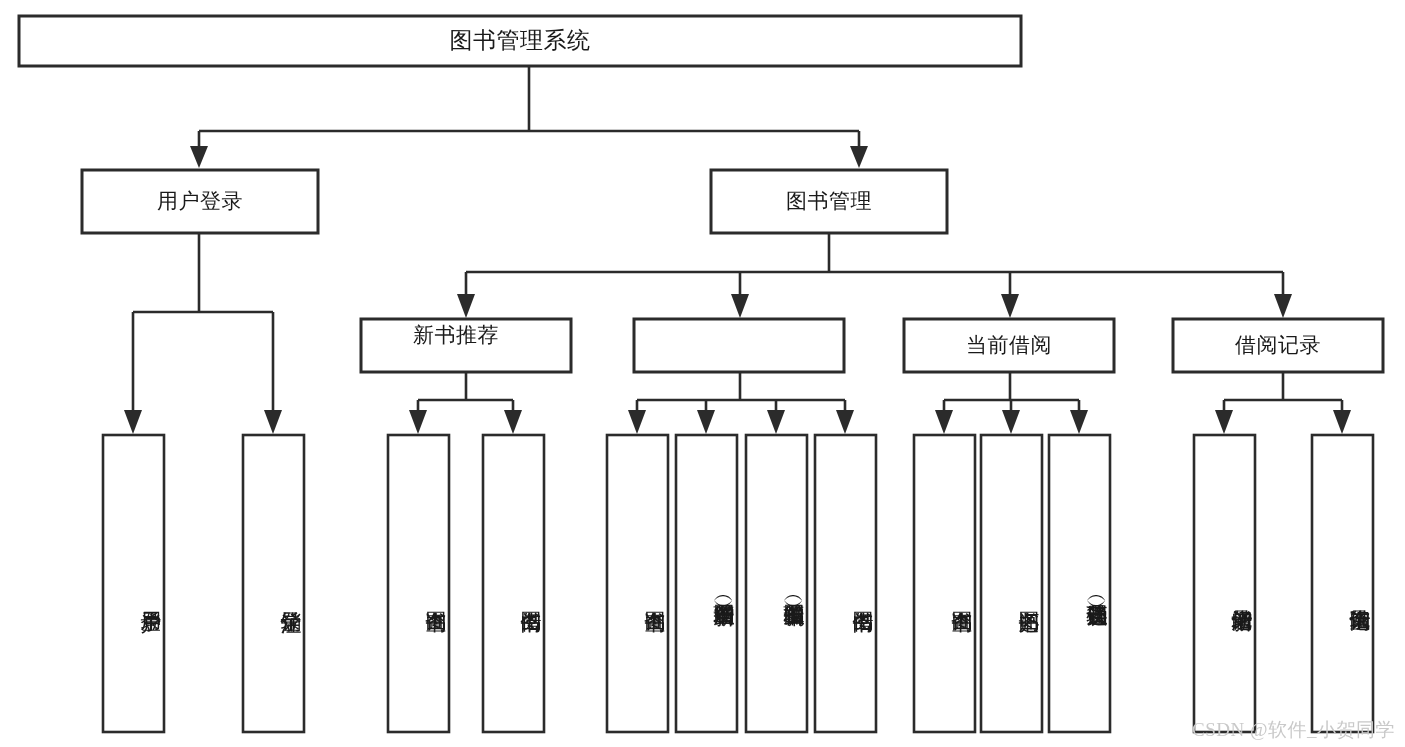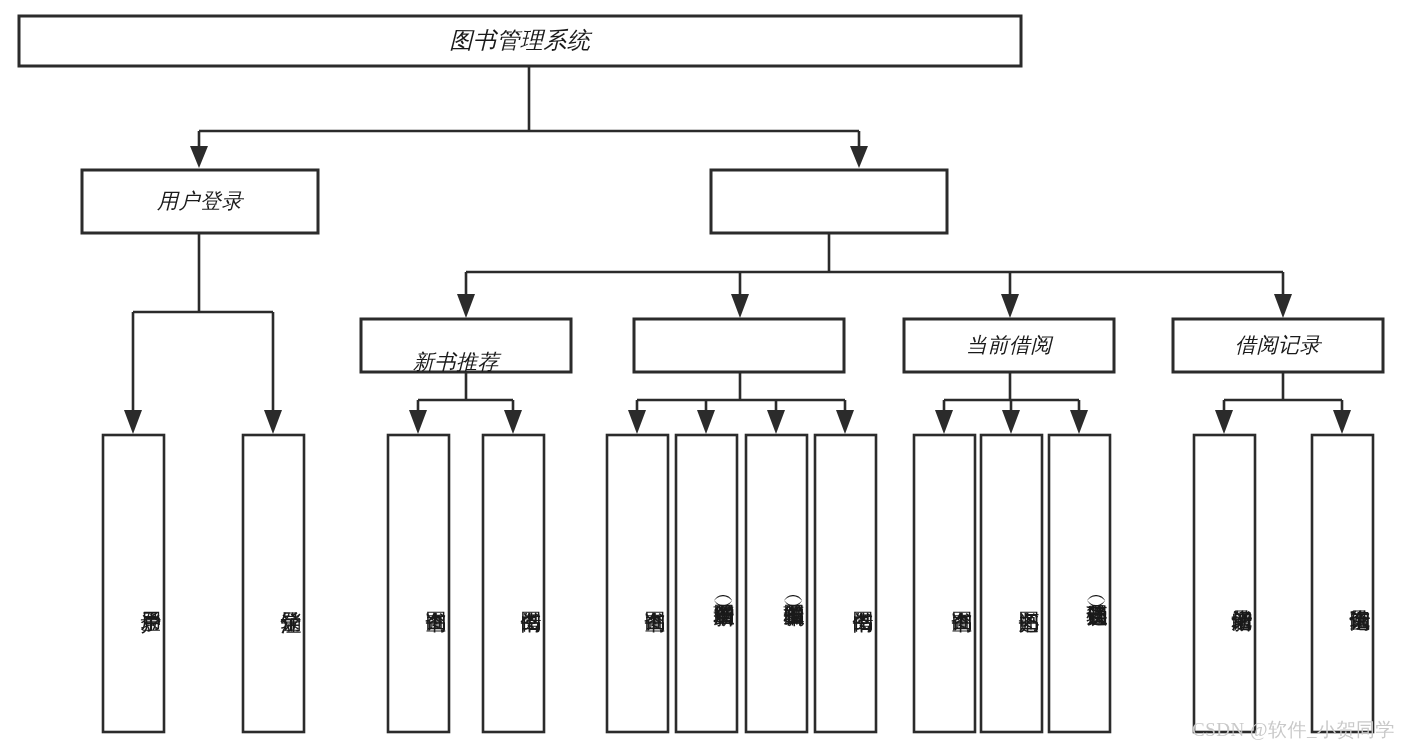--- a/index.html
+++ b/index.html
@@ -53,21 +53,20 @@
     display: flex;
     align-items: center;
     justify-content: center;
     color: #1a1a1a;
     font-family: "DejaVu Sans", "Liberation Sans", sans-serif;
     font-size: 21px;
     line-height: 1.1;
     letter-spacing: 0.5px;
     white-space: nowrap;
     pointer-events: none;
-    font-style: italic;
   }
   .node-label-v {
     position: absolute;
     display: flex;
     align-items: flex-start;
     justify-content: center;
     color: #1a1a1a;
     font-family: "DejaVu Sans", "Liberation Sans", sans-serif;
     font-size: 21px;
     line-height: 1.32;
@@ -184,22 +183,23 @@
     <rect class="node-box-thin" x="1049" y="435" width="61" height="297"></rect>
 
     <rect class="node-box-thin" x="1194" y="435" width="61" height="297"></rect>
     <rect class="node-box-thin" x="1312" y="435" width="61" height="297"></rect>
 
   </svg>
 
   <div class="node-label-h" style="left:19px; top:16px; width:1002px; height:50px; font-size:23px;">图书管理系统</div>
 
   <div class="node-label-h" style="left:82px; top:170px; width:236px; height:63px;">用户登录</div>
-
-  <div class="node-label-h" style="left:361px; top:336px; width:190px; height:53px;">新书推荐</div>
+  <div class="node-label-h" style="left:711px; top:170px; width:236px; height:63px;">图书管理</div>
+
+  <div class="node-label-h" style="left:361px; top:309px; width:190px; height:53px;">新书推荐</div>
   <div class="node-label-h" style="left:904px; top:319px; width:210px; height:53px;">当前借阅</div>
   <div class="node-label-h" style="left:1173px; top:319px; width:210px; height:53px;border-radius:21px;">借阅记录</div>
 
   <div class="node-label-v" style="left:103px; top:505px; width:61px; height:180px;">用户登录</div>
   <div class="node-label-v" style="left:243px; top:505px; width:61px; height:180px;">注销登录</div>
 
   <div class="node-label-v" style="left:388px; top:505px; width:61px; height:180px;">查询图书</div>
   <div class="node-label-v" style="left:483px; top:505px; width:61px; height:180px;">借阅图书</div>
 
   <div class="node-label-v" style="left:607px; top:505px; width:61px; height:180px;">查询图书</div>

